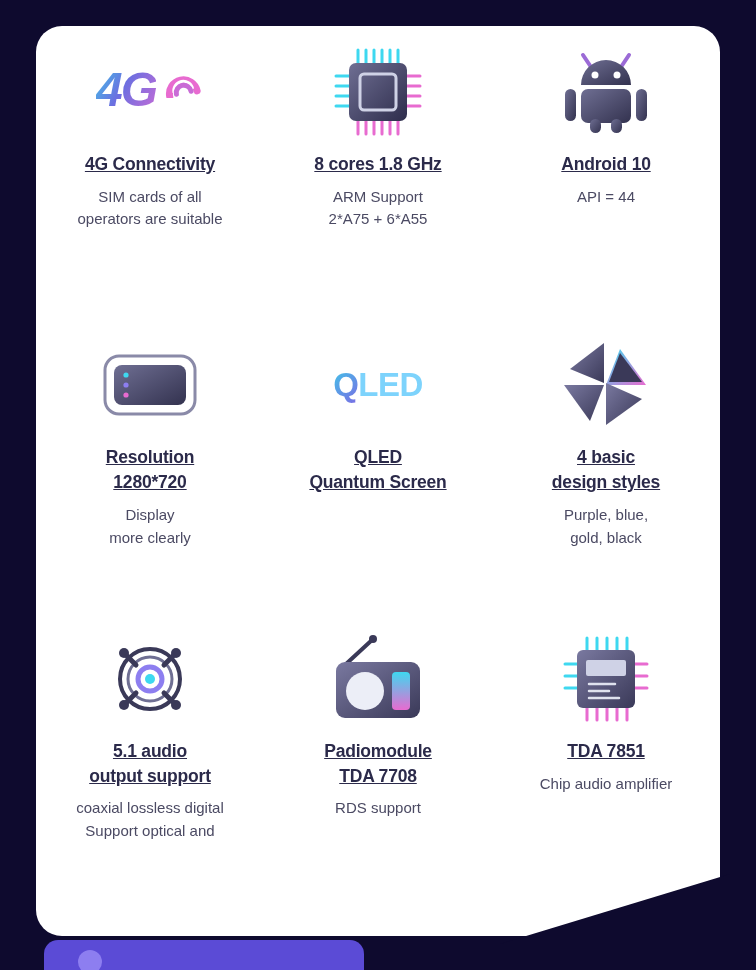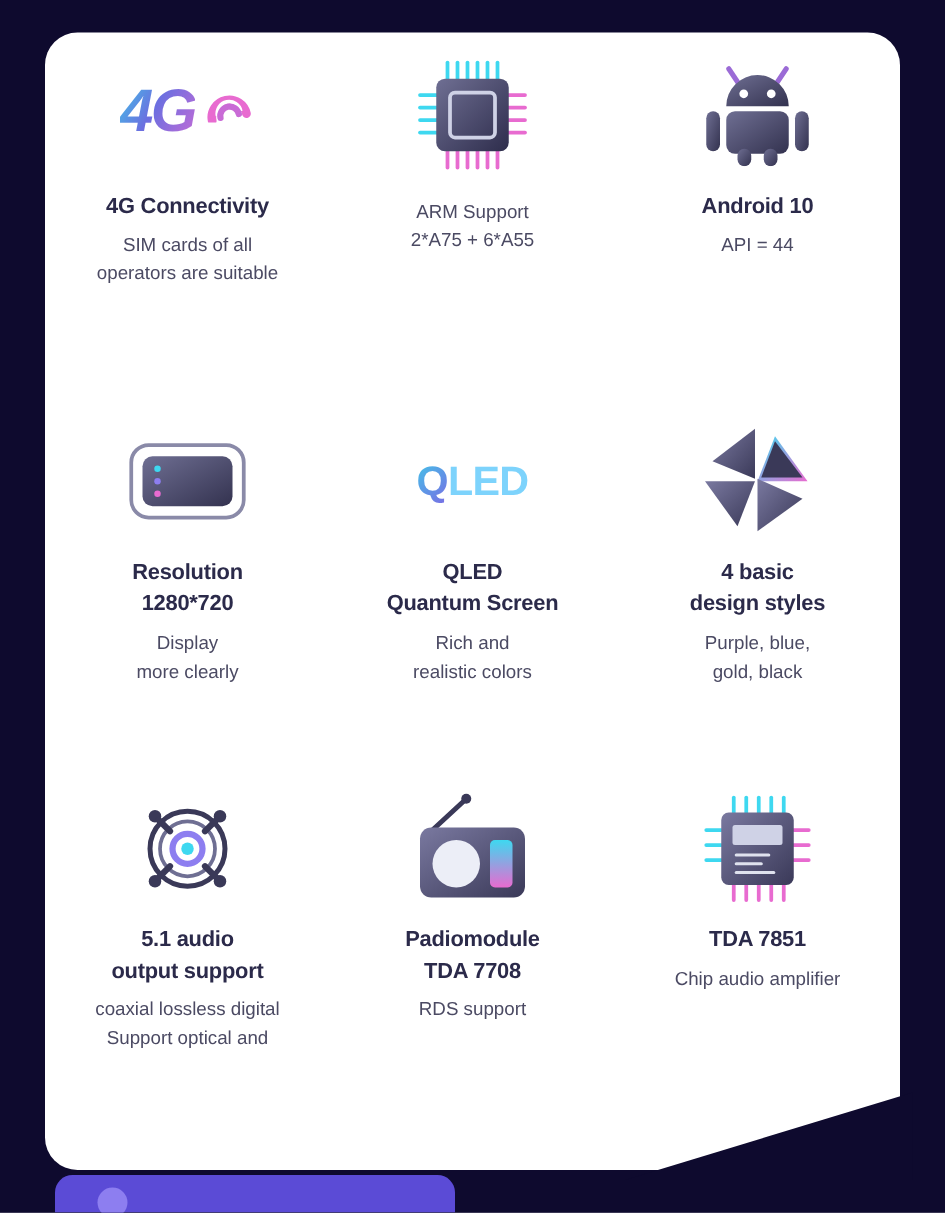--- a/index.html
+++ b/index.html
@@ -59,20 +59,21 @@
     justify-content: center;
   }
   .title {
     font-size: 17.5px;
     font-weight: bold;
     color: #2b2a4a;
     text-align: center;
     line-height: 1.42;
     letter-spacing: -0.2px;
     margin-top: 2px;
+    text-decoration: underline;
   }
   .sub {
     font-size: 15px;
     color: #4b4a63;
     text-align: center;
     line-height: 1.5;
     margin-top: 9px;
     font-weight: 400;
   }
   
@@ -212,20 +213,23 @@
           </g>
           <defs>
             <linearGradient id="chipg" x1="0" y1="0" x2="1" y2="1">
               <stop offset="0" stop-color="#6f6f93"></stop>
                 <stop offset="1" stop-color="#2e2d4c"></stop>
             </linearGradient>
           </defs>
           <rect x="17" y="17" width="58" height="58" rx="7" fill="url(#chipg)"></rect>
           <rect x="28" y="28" width="36" height="36" rx="4" fill="none" stroke="#cfd2e6" stroke-width="3"></rect>
         </svg>
+      </div>
+      <div class="title">
+        <div>8 cores 1.8 GHz</div>
       </div>
       <div class="sub">
         <div>ARM Support</div>
         <div>2*A75 + 6*A55</div>
       </div>
     </div>
 
     <div class="cell">
       <div class="iconbox">
         <svg class="android" viewBox="0 0 94 82">
@@ -285,24 +289,20 @@
       <div class="iconbox">
         <div class="qled">
           <span class="q">Q</span>
           <span class="led">LED</span>
         </div>
       </div>
       <div class="title">
         <div>QLED</div>
         <div>Quantum Screen</div>
       </div>
-      <div class="sub">
-        <div>Rich and</div>
-        <div>realistic colors</div>
-      </div>
     </div>
 
     <div class="cell">
       <div class="iconbox">
         <svg class="pinwheel" viewBox="0 0 92 92">
           <defs>
             <linearGradient id="pg1" x1="0" y1="0" x2="1" y2="1">
               <stop offset="0" stop-color="#7a79a0"></stop>
                 <stop offset="1" stop-color="#3a3958"></stop>
             </linearGradient>

